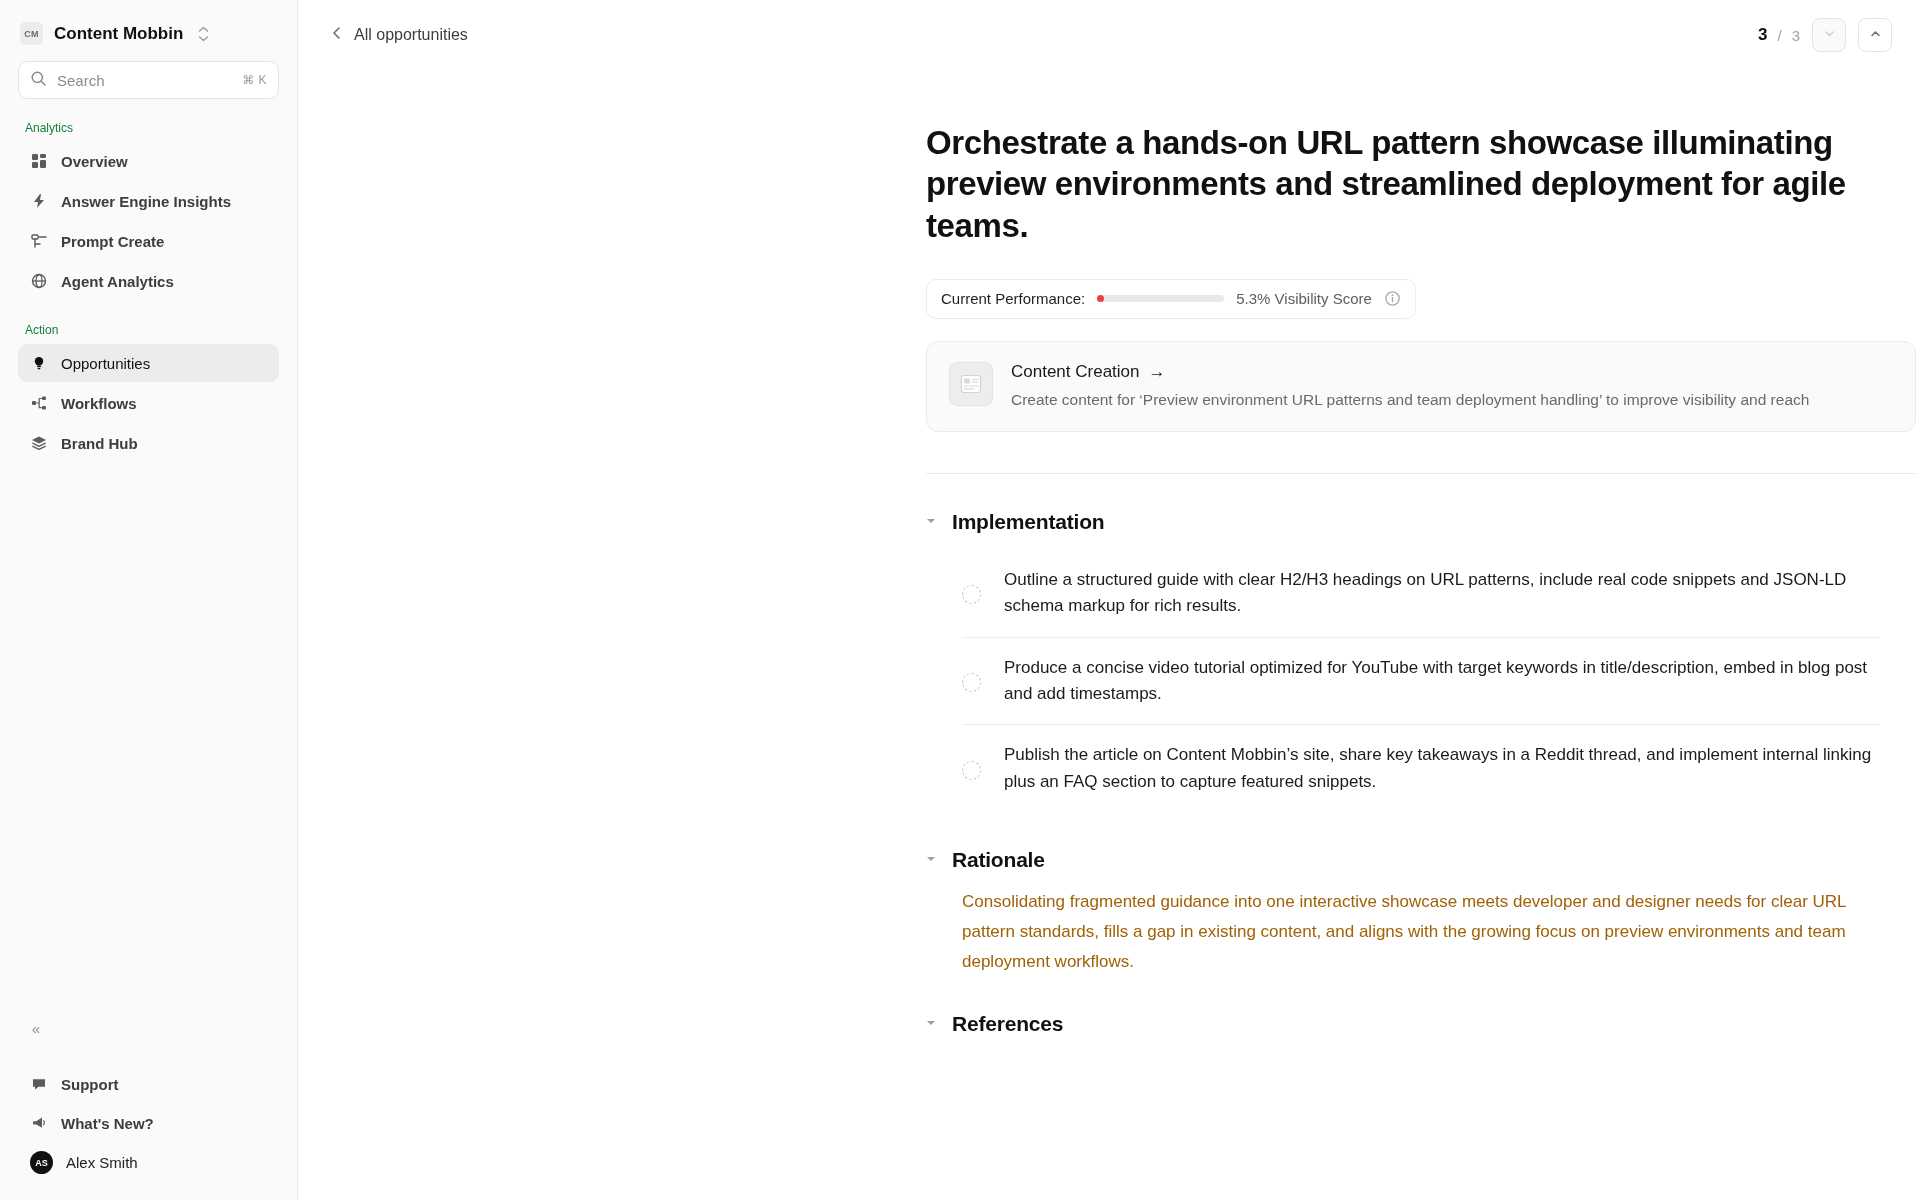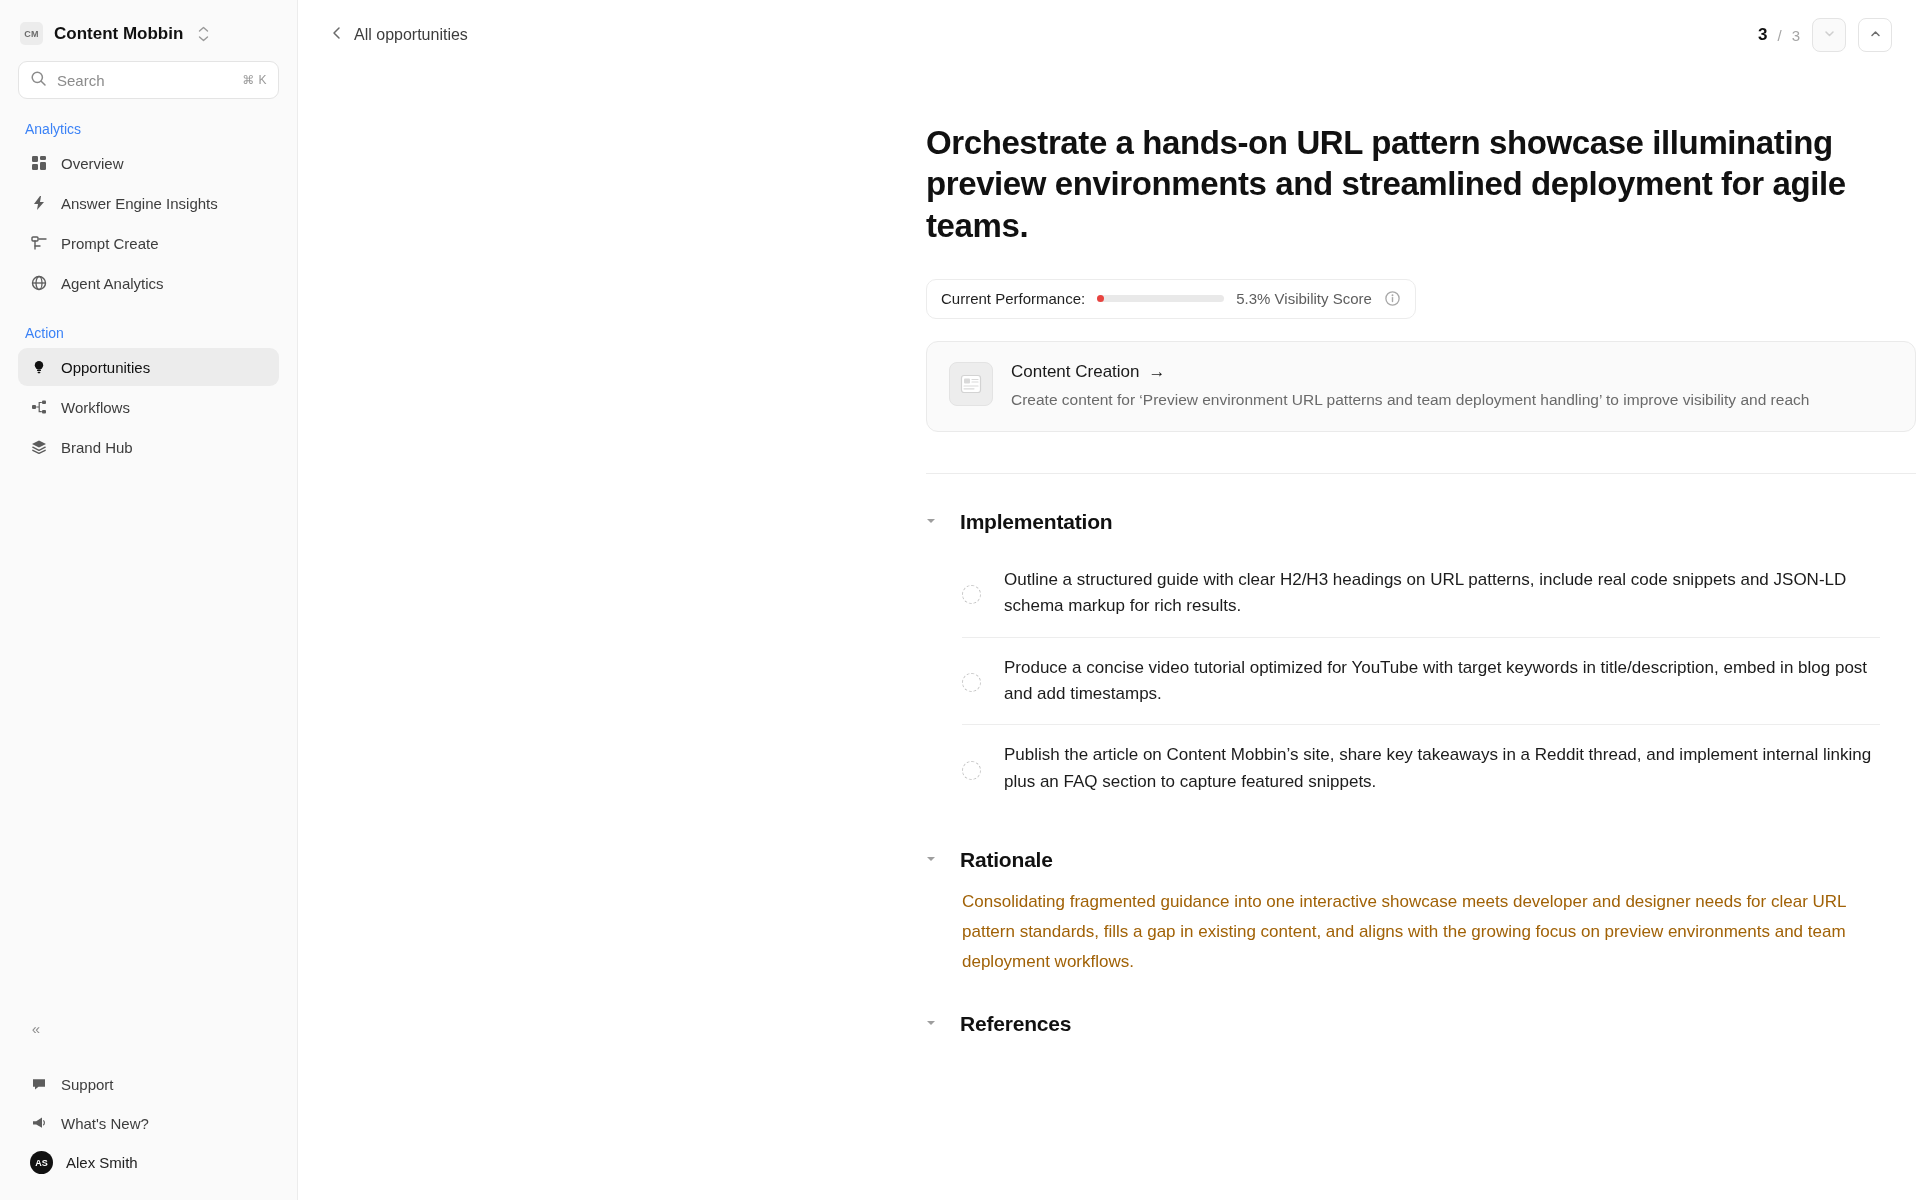--- a/index.html
+++ b/index.html
@@ -43,32 +43,33 @@
     border-radius: 9px;
     background: #fff;
     display: flex; align-items: center;
     padding: 0 11px;
     gap: 10px;
   }
   .search-box .placeholder { font-size: 15px; color: #8b8b8b; flex: 1; }
   .search-kbd { font-size: 12px; color: #9a9a9a; letter-spacing: .5px; }
 
   .nav-section-label {
-    font-size: 14px; color: #3b82f6;
+    font-size: 12px; color: #15803d;
     padding: 22px 0 6px 25px;
   }
   .nav-item {
     display: flex; align-items: center; gap: 13px;
     height: 38px;
     margin: 1px 18px;
     padding: 0 12px;
     border-radius: 9px;
     font-size: 15px;
     color: #3d3d3d;
     cursor: pointer;
+    font-weight: bold;
   }
   .nav-item .ico { width: 18px; height: 18px; display: flex; align-items: center; justify-content: center; color: #5c5c5c; }
   .nav-item.active { background: #ececec; color: #111; font-weight: 500; }
   .nav-item.active .ico { color: #111; }
 
   .collapse-btn {
     position: absolute; left: 24px; bottom: 160px;
     color: #8e8e8e; font-size: 15px; cursor: pointer;
     width: 24px; height: 24px; display: flex; align-items: center; justify-content: center;
   }
@@ -137,21 +138,21 @@
     border: 1px solid #e3e3e3;
     display: flex; align-items: center; justify-content: center;
     flex: 0 0 44px;
   }
   .cta-title { font-size: 17px; color: #1a1a1a; display: flex; align-items: center; gap: 9px; }
   .cta-desc { font-size: 15.5px; color: #6a6a6a; line-height: 1.5; margin-top: 6px; max-width: 900px; }
 
   .divider { height: 1px; background: #ececec; margin: 41px 0 0 0; width: 990px; }
 
   .section-head {
-    display: flex; align-items: center; gap: 24px;
+    display: flex; align-items: center; gap: 16px;
     margin-top: 36px;
   }
   .caret { color: #9e9e9e; font-size: 11px; width: 10px; }
   .section-title { font-size: 21px; font-weight: 700; color: #111; letter-spacing: -.2px; }
 
   .task-list { margin-top: 16px; margin-left: 36px; width: 918px; }
   .task {
     display: flex; gap: 23px; align-items: center;
     padding: 17px 0 17px 0;
   }

